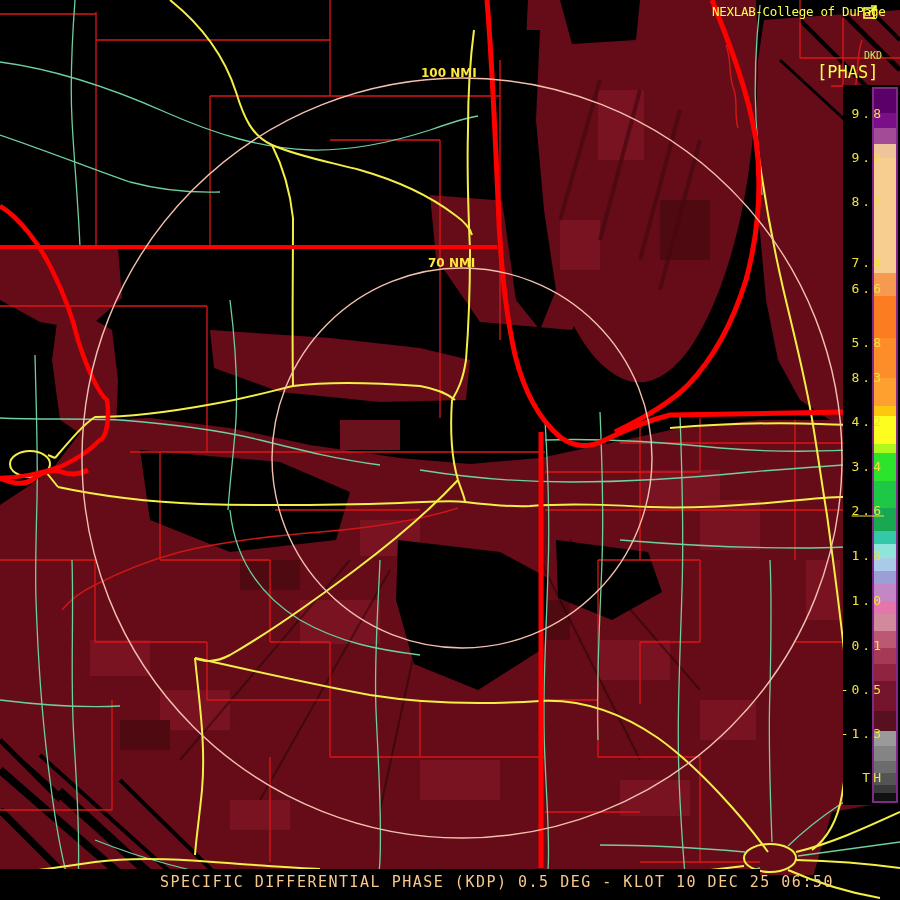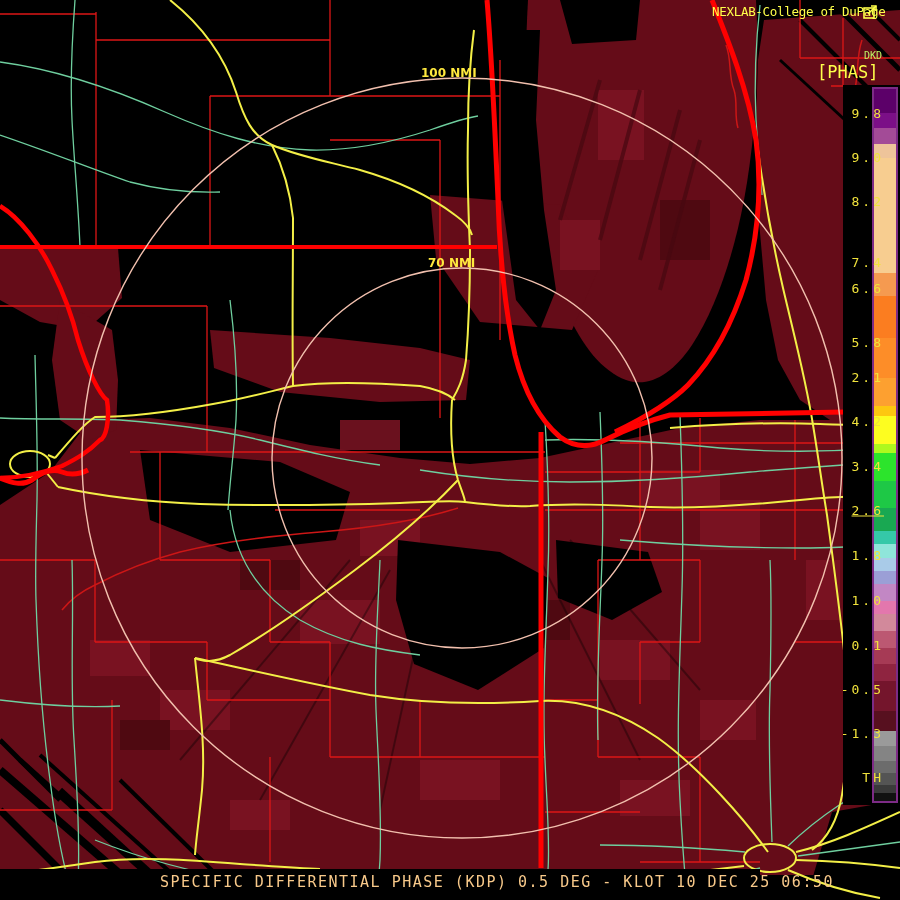--- a/index.html
+++ b/index.html
@@ -228,21 +228,21 @@
         <div style="height: 8px; background: rgb(58, 58, 58);"></div>
         <div style="height: 10px; background: rgb(17, 17, 17);"></div>
       </div>
     <div id="cticks">
         <div class="tick" style="top: 28px; color: rgb(240, 226, 60);">9.8</div>
         <div class="tick" style="top: 72px; color: rgb(240, 226, 60);">9.0</div>
         <div class="tick" style="top: 116px; color: rgb(240, 226, 60);">8.2</div>
         <div class="tick" style="top: 177px; color: rgb(240, 226, 60);">7.4</div>
         <div class="tick" style="top: 203px; color: rgb(240, 226, 60); text-align: right;">6.6</div>
         <div class="tick" style="top: 248px; color: rgb(240, 226, 60); margin-top: 9px;">5.8</div>
-        <div class="tick" style="top: 292px; color: rgb(240, 226, 60);">2.1</div>
+        <div class="tick" style="top: 292px; color: rgb(240, 226, 60);">8.3</div>
         <div class="tick" style="top: 336px; color: rgb(240, 226, 60);">4.2</div>
         <div class="tick" style="top: 381px; color: rgb(240, 226, 60);">3.4</div>
         <div class="tick" style="top: 425px; color: rgb(240, 226, 60); text-decoration: underline;">2.6</div>
         <div class="tick" style="top: 470px; color: rgb(240, 226, 60);">1.8</div>
         <div class="tick" style="top: 515px; color: rgb(240, 226, 60);">1.0</div>
         <div class="tick" style="top: 560px; color: rgb(240, 226, 60);">0.1</div>
         <div class="tick" style="top: 604px; color: rgb(240, 226, 60);">-0.5</div>
         <div class="tick" style="top: 648px; color: rgb(240, 226, 60);">-1.3</div>
         <div class="tick" style="top: 692px; color: rgb(240, 226, 60);">TH</div>
       </div>

